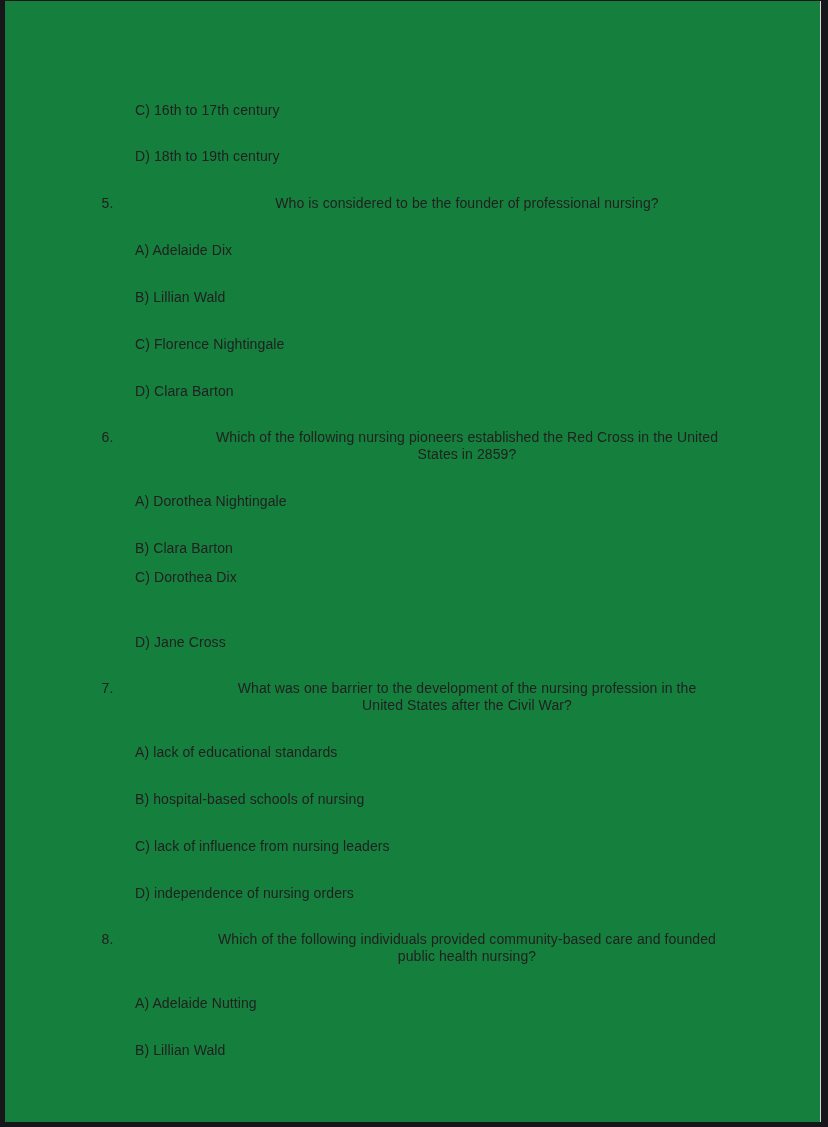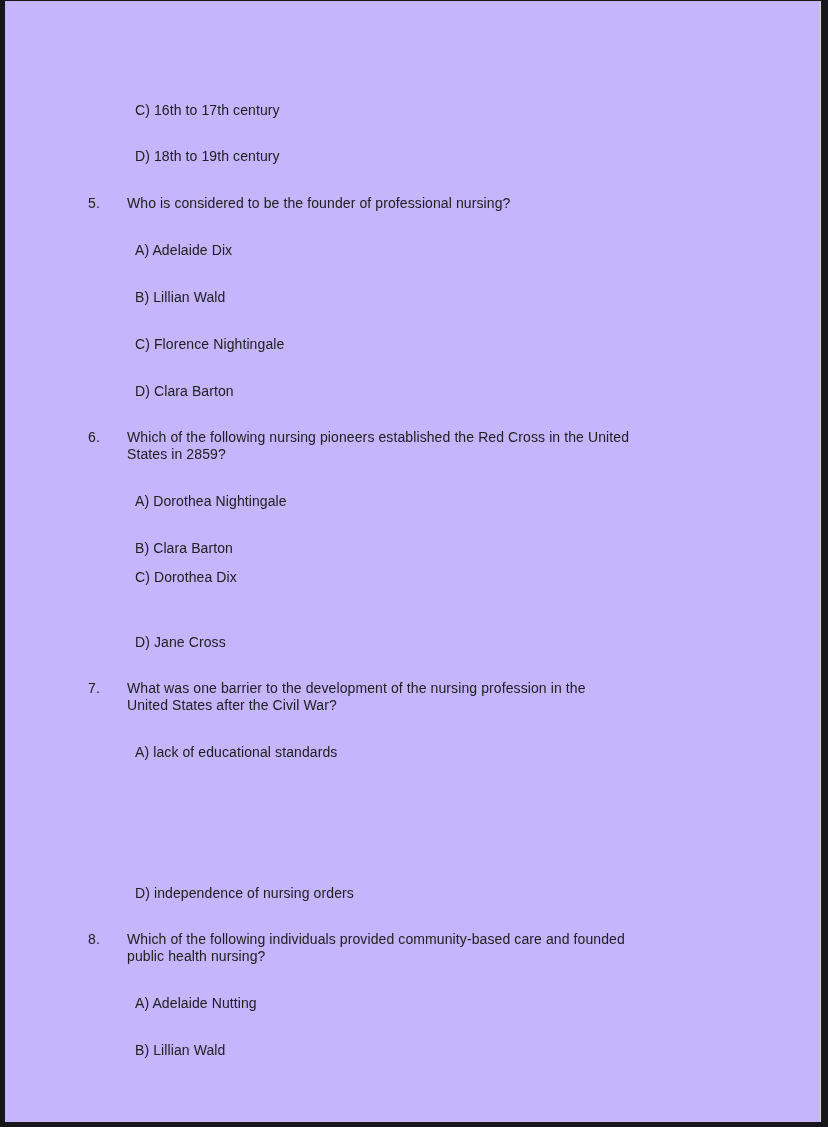--- a/index.html
+++ b/index.html
@@ -16,22 +16,23 @@
     width: 828px;
     height: 1127px;
     background: #17171b;
   }
   .page {
     position: absolute;
     top: 1px;
     left: 5px;
     right: 7px;
     bottom: 5px;
-    background: #c4b5fd;
+    background: #15803d;
     border-right: 1px solid #d6d6d6;
+    text-align: center;
   }
   .row {
     position: absolute;
     font-size: 14px;
     line-height: 17px;
     color: #202020;
     letter-spacing: 0.1px;
     white-space: pre-line;
   }
   .q-row {
@@ -78,20 +79,22 @@
     <div class="row opt" style="top:539px">B) Clara Barton</div>
     <div class="row opt" style="top:568px">C) Dorothea Dix</div>
     <div class="row opt" style="top:633px">D) Jane Cross</div>
 
     <div class="row q-row" style="top:679px">
       <span class="q-num">7.</span>
       <div class="q-text">What was one barrier to the development of the nursing profession in the
 United States after the Civil War?</div>
     </div>
     <div class="row opt" style="top:743px">A) lack of educational standards</div>
+    <div class="row opt" style="top:790px">B) hospital-based schools of nursing</div>
+    <div class="row opt" style="top:837px">C) lack of influence from nursing leaders</div>
     <div class="row opt" style="top:884px">D) independence of nursing orders</div>
 
     <div class="row q-row" style="top:930px">
       <span class="q-num">8.</span>
       <div class="q-text">Which of the following individuals provided community-based care and founded
 public health nursing?</div>
     </div>
     <div class="row opt" style="top:994px">A) Adelaide Nutting</div>
     <div class="row opt" style="top:1041px">B) Lillian Wald</div>
 

